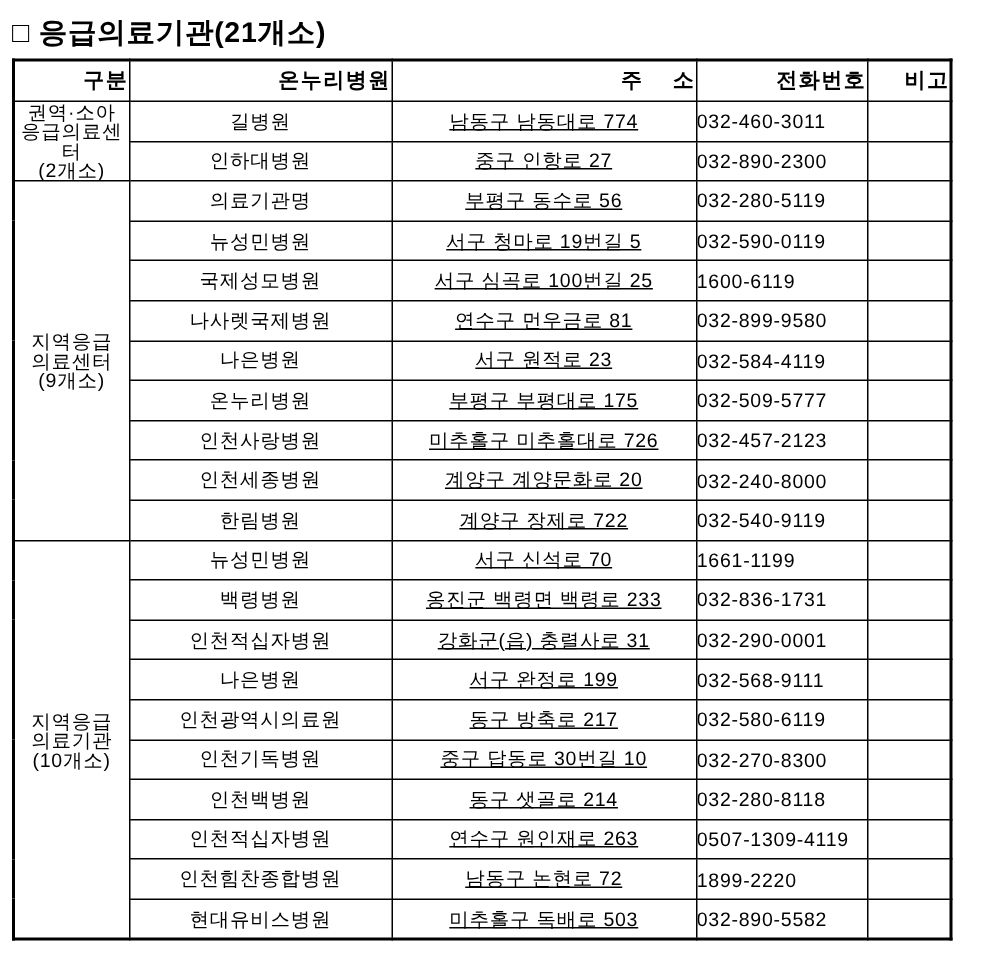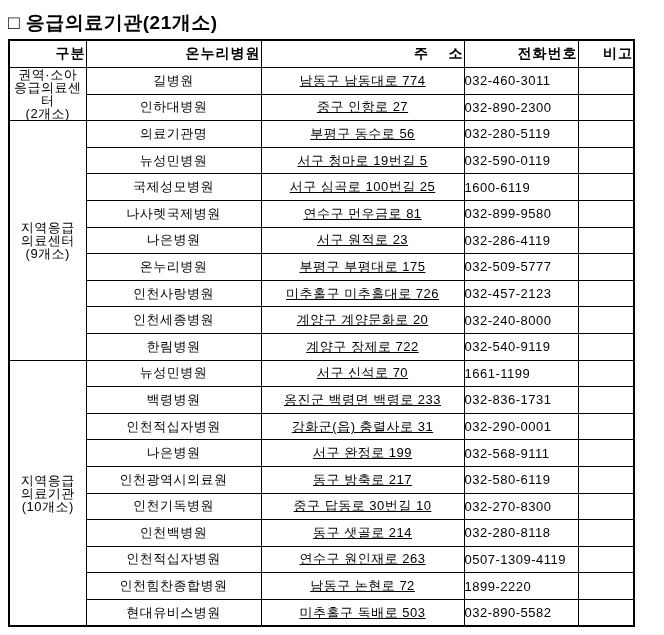--- a/index.html
+++ b/index.html
@@ -136,21 +136,21 @@
         </tr>
         <tr>
           <td class="cell-name">나사렛국제병원</td>
           <td class="cell-addr">연수구 먼우금로 81</td>
           <td class="cell-phone">032-899-9580</td>
           <td class="cell-note"></td>
         </tr>
         <tr>
           <td class="cell-name">나은병원</td>
           <td class="cell-addr">서구 원적로 23</td>
-          <td class="cell-phone">032-286-4119</td>
+          <td class="cell-phone">032-584-4119</td>
           <td class="cell-note"></td>
         </tr>
         <tr>
           <td class="cell-name">온누리병원</td>
           <td class="cell-addr">부평구 부평대로 175</td>
           <td class="cell-phone">032-509-5777</td>
           <td class="cell-note"></td>
         </tr>
         <tr>
           <td class="cell-name">인천사랑병원</td>

